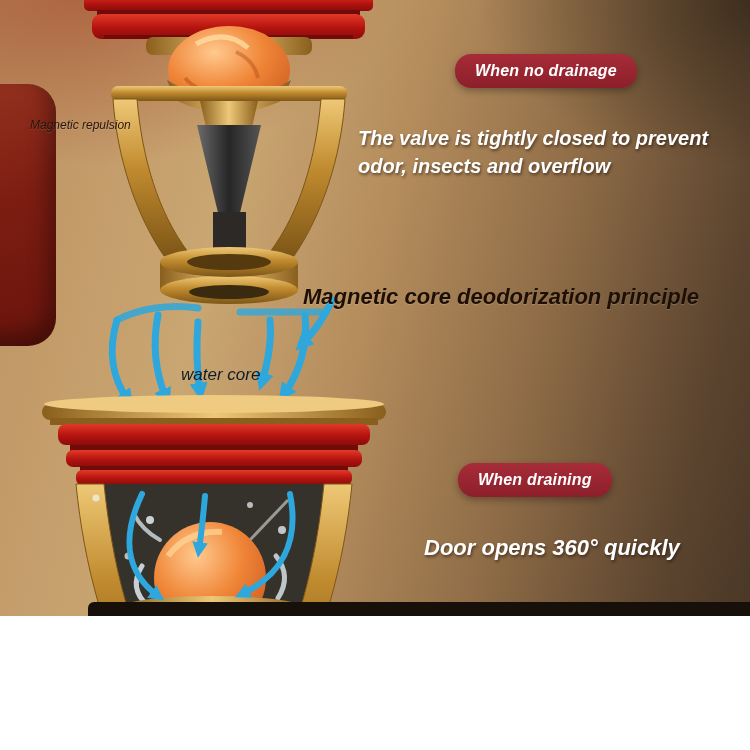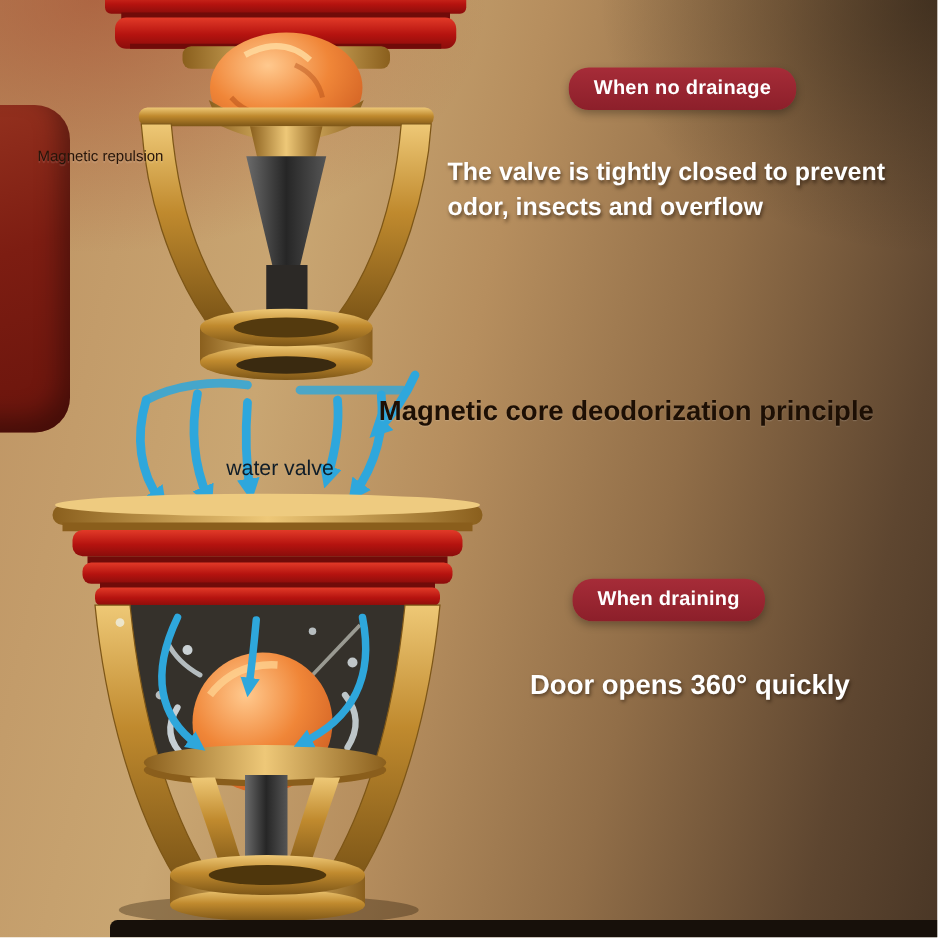--- a/index.html
+++ b/index.html
@@ -1,24 +1,25 @@
 <!DOCTYPE html>
 <html><head>
 <meta charset="utf-8">
 <style>
   * { margin:0; padding:0; box-sizing:border-box; }
   html,body { width:750px; height:750px; }
   body { font-family:"Liberation Sans", sans-serif; }
 
   .stage {
-    position:relative; width:750px; height:750px; overflow:hidden;
+    position:relative; width:750px; height:616px; overflow:hidden;
     background:
       radial-gradient(140% 90% at 10% 0%, rgba(158,62,38,.55) 0%, rgba(158,62,38,0) 30%),
       radial-gradient(60% 45% at 100% 0%, rgba(28,20,12,.55) 0%, rgba(28,20,12,0) 60%),
       linear-gradient(103deg, #bd9262 0%, #c9a672 30%, #b68e5e 48%, #916e48 68%, #5e4630 88%, #4a3726 100%);
+    font-style: italic;
   }
 
   .red-accent {
     position:absolute; left:-30px; top:84px; width:86px; height:262px;
     border-radius:28px;
     background:linear-gradient(160deg,#95321f 0%, #7d1d12 45%, #69140c 100%);
     box-shadow:inset -8px -12px 20px rgba(0,0,0,.35);
   }
 
   .illustration { position:absolute; left:0; top:0; width:750px; height:750px; }
@@ -34,21 +35,21 @@
 
   .txt-white-bold {
     position:absolute; color:#fff; font-weight:700; font-size:20px; line-height:1.4;
     text-shadow:1px 2px 3px rgba(25,12,4,.55);
   }
   .desc-top    { left:358px; top:124px; width:394px; }
   .desc-bottom { left:424px; top:533px; font-size:22px; white-space:nowrap; }
 
   .heading {
     position:absolute; left:303px; top:284px; font-weight:700; font-size:22px;
-    color:#1d0f04; white-space:nowrap; text-shadow:0 1px 1px rgba(255,255,255,.18);margin-top:32px;
+    color:#1d0f04; white-space:nowrap; text-shadow:0 1px 1px rgba(255,255,255,.18);
   }
 
   .label-magnetic {
     position:absolute; left:30px; top:118px; font-size:12px; color:#26150a;
     text-shadow:0 1px 1px rgba(255,255,255,.15); white-space:nowrap;
   }
   .label-insect {
     position:absolute; left:209px; top:216px; font-size:17px; color:#fff;
     text-shadow:1px 1px 2px rgba(0,0,0,.55); white-space:nowrap;
   }
@@ -223,21 +224,21 @@
     <span>When no drainage</span>
   </div>
 
   <div class="label-magnetic">Magnetic repulsion</div>
 
   <div class="txt-white-bold desc-top">The valve is tightly closed to prevent odor, insects and overflow</div>
 
 
   <div class="heading">Magnetic core deodorization principle</div>
 
-  <div class="label-waterflow">water valve</div>
+  <div class="label-waterflow">water core</div>
 
   <div class="badge badge-bottom">
     <span>When draining</span>
   </div>
 
   <div class="txt-white-bold desc-bottom">Door opens 360° quickly</div>
 
   <div class="bottom-bar"></div>
 
 </div>

